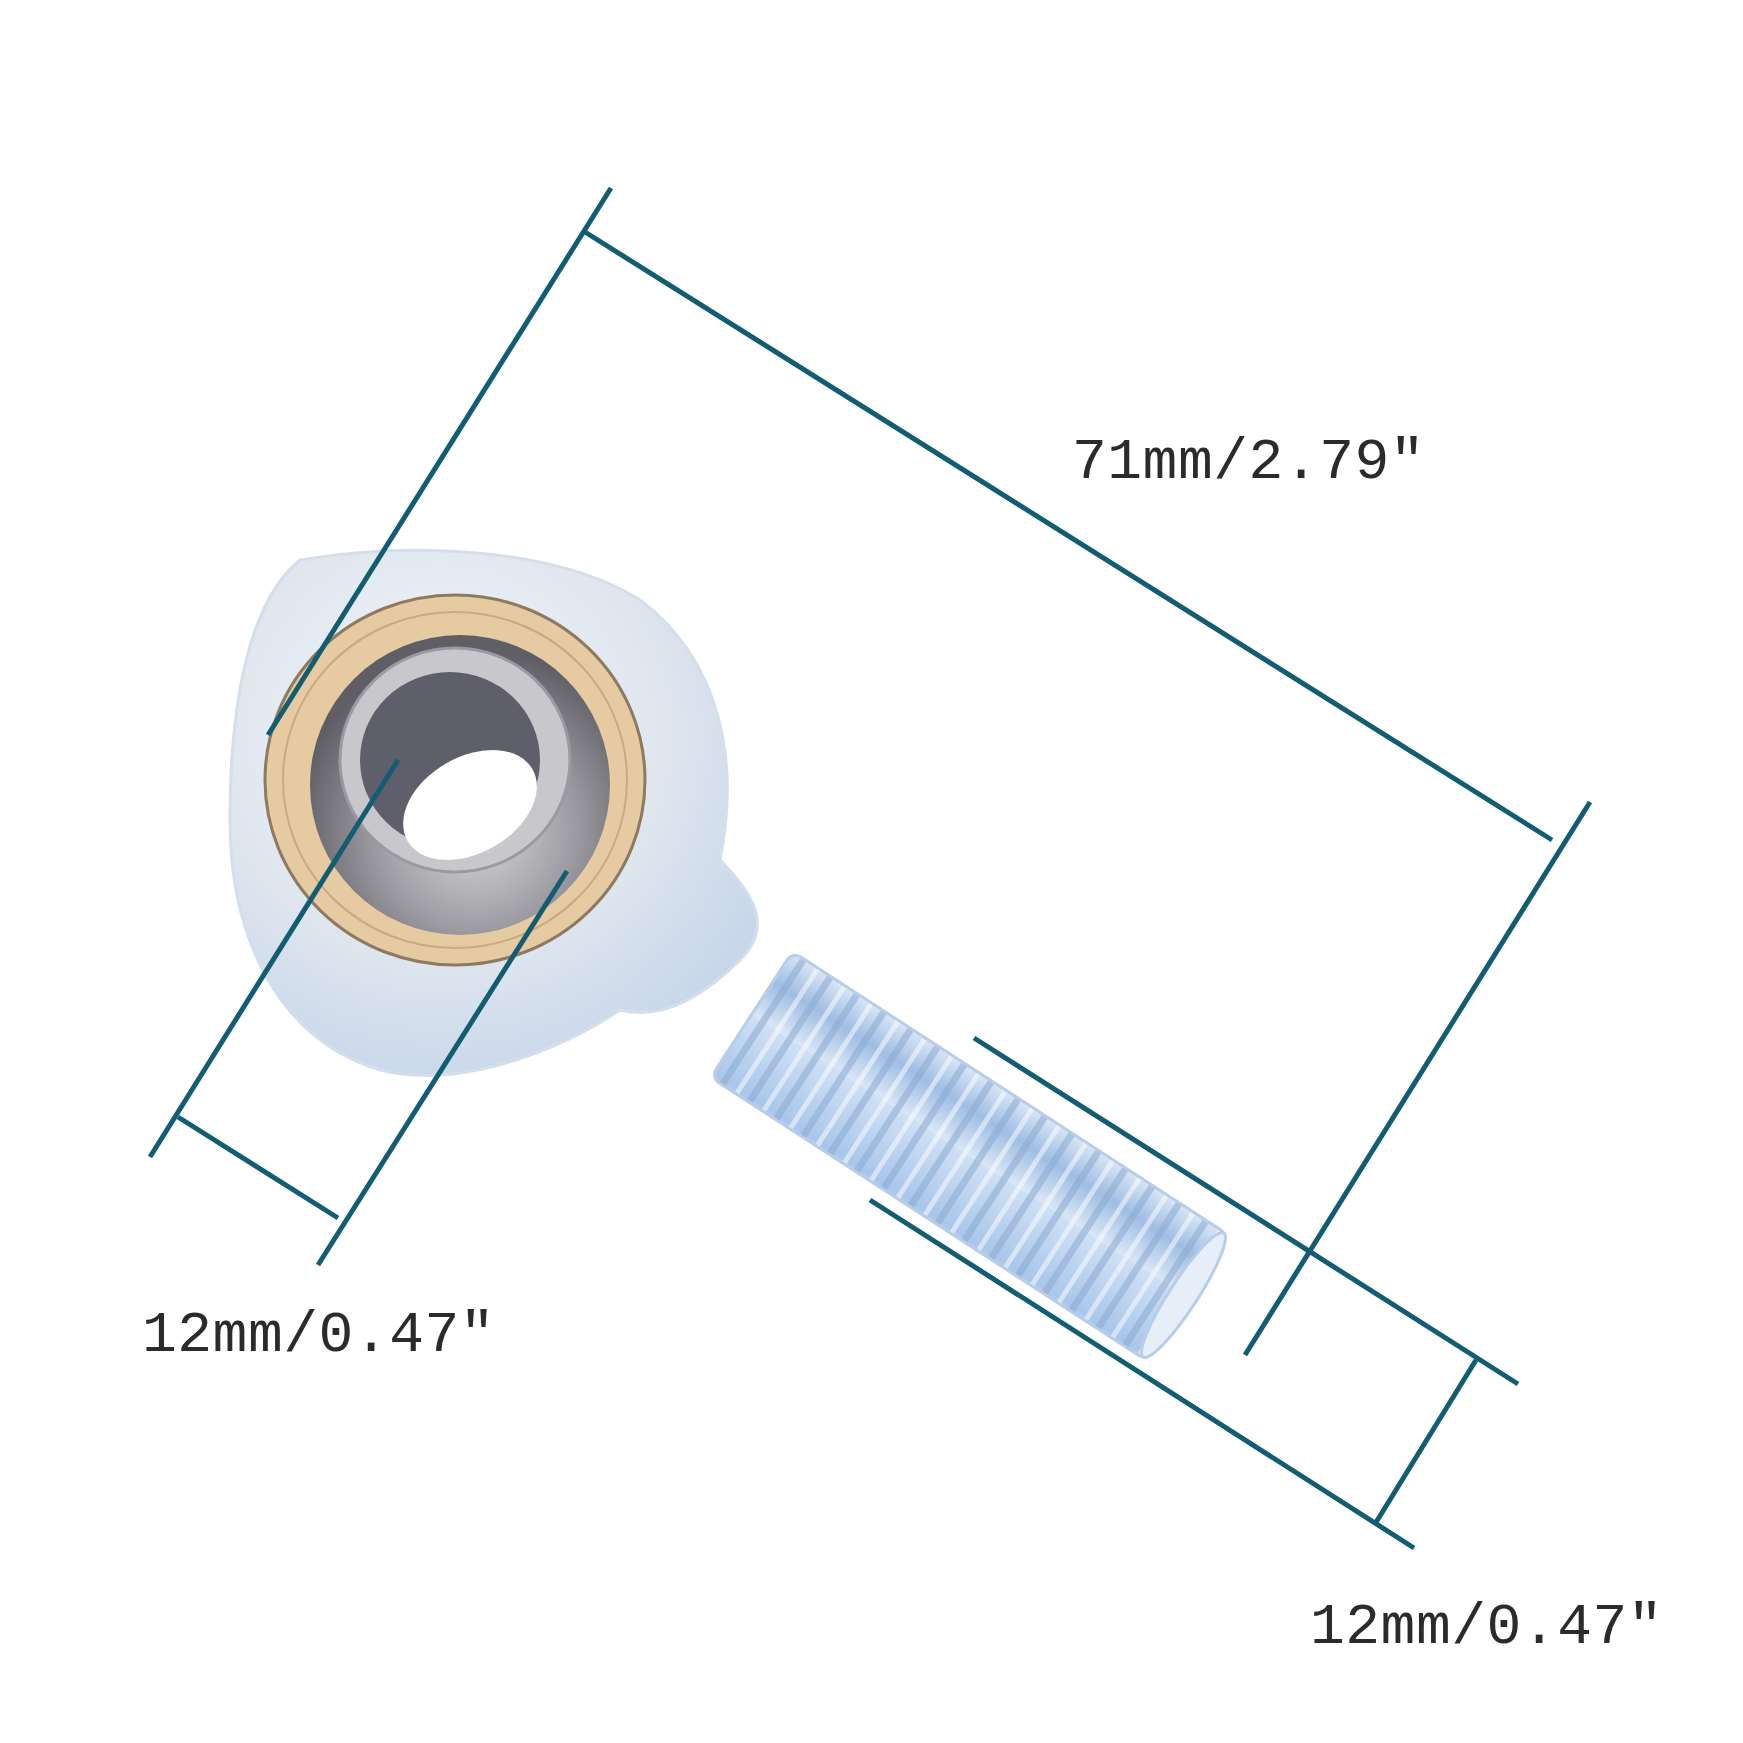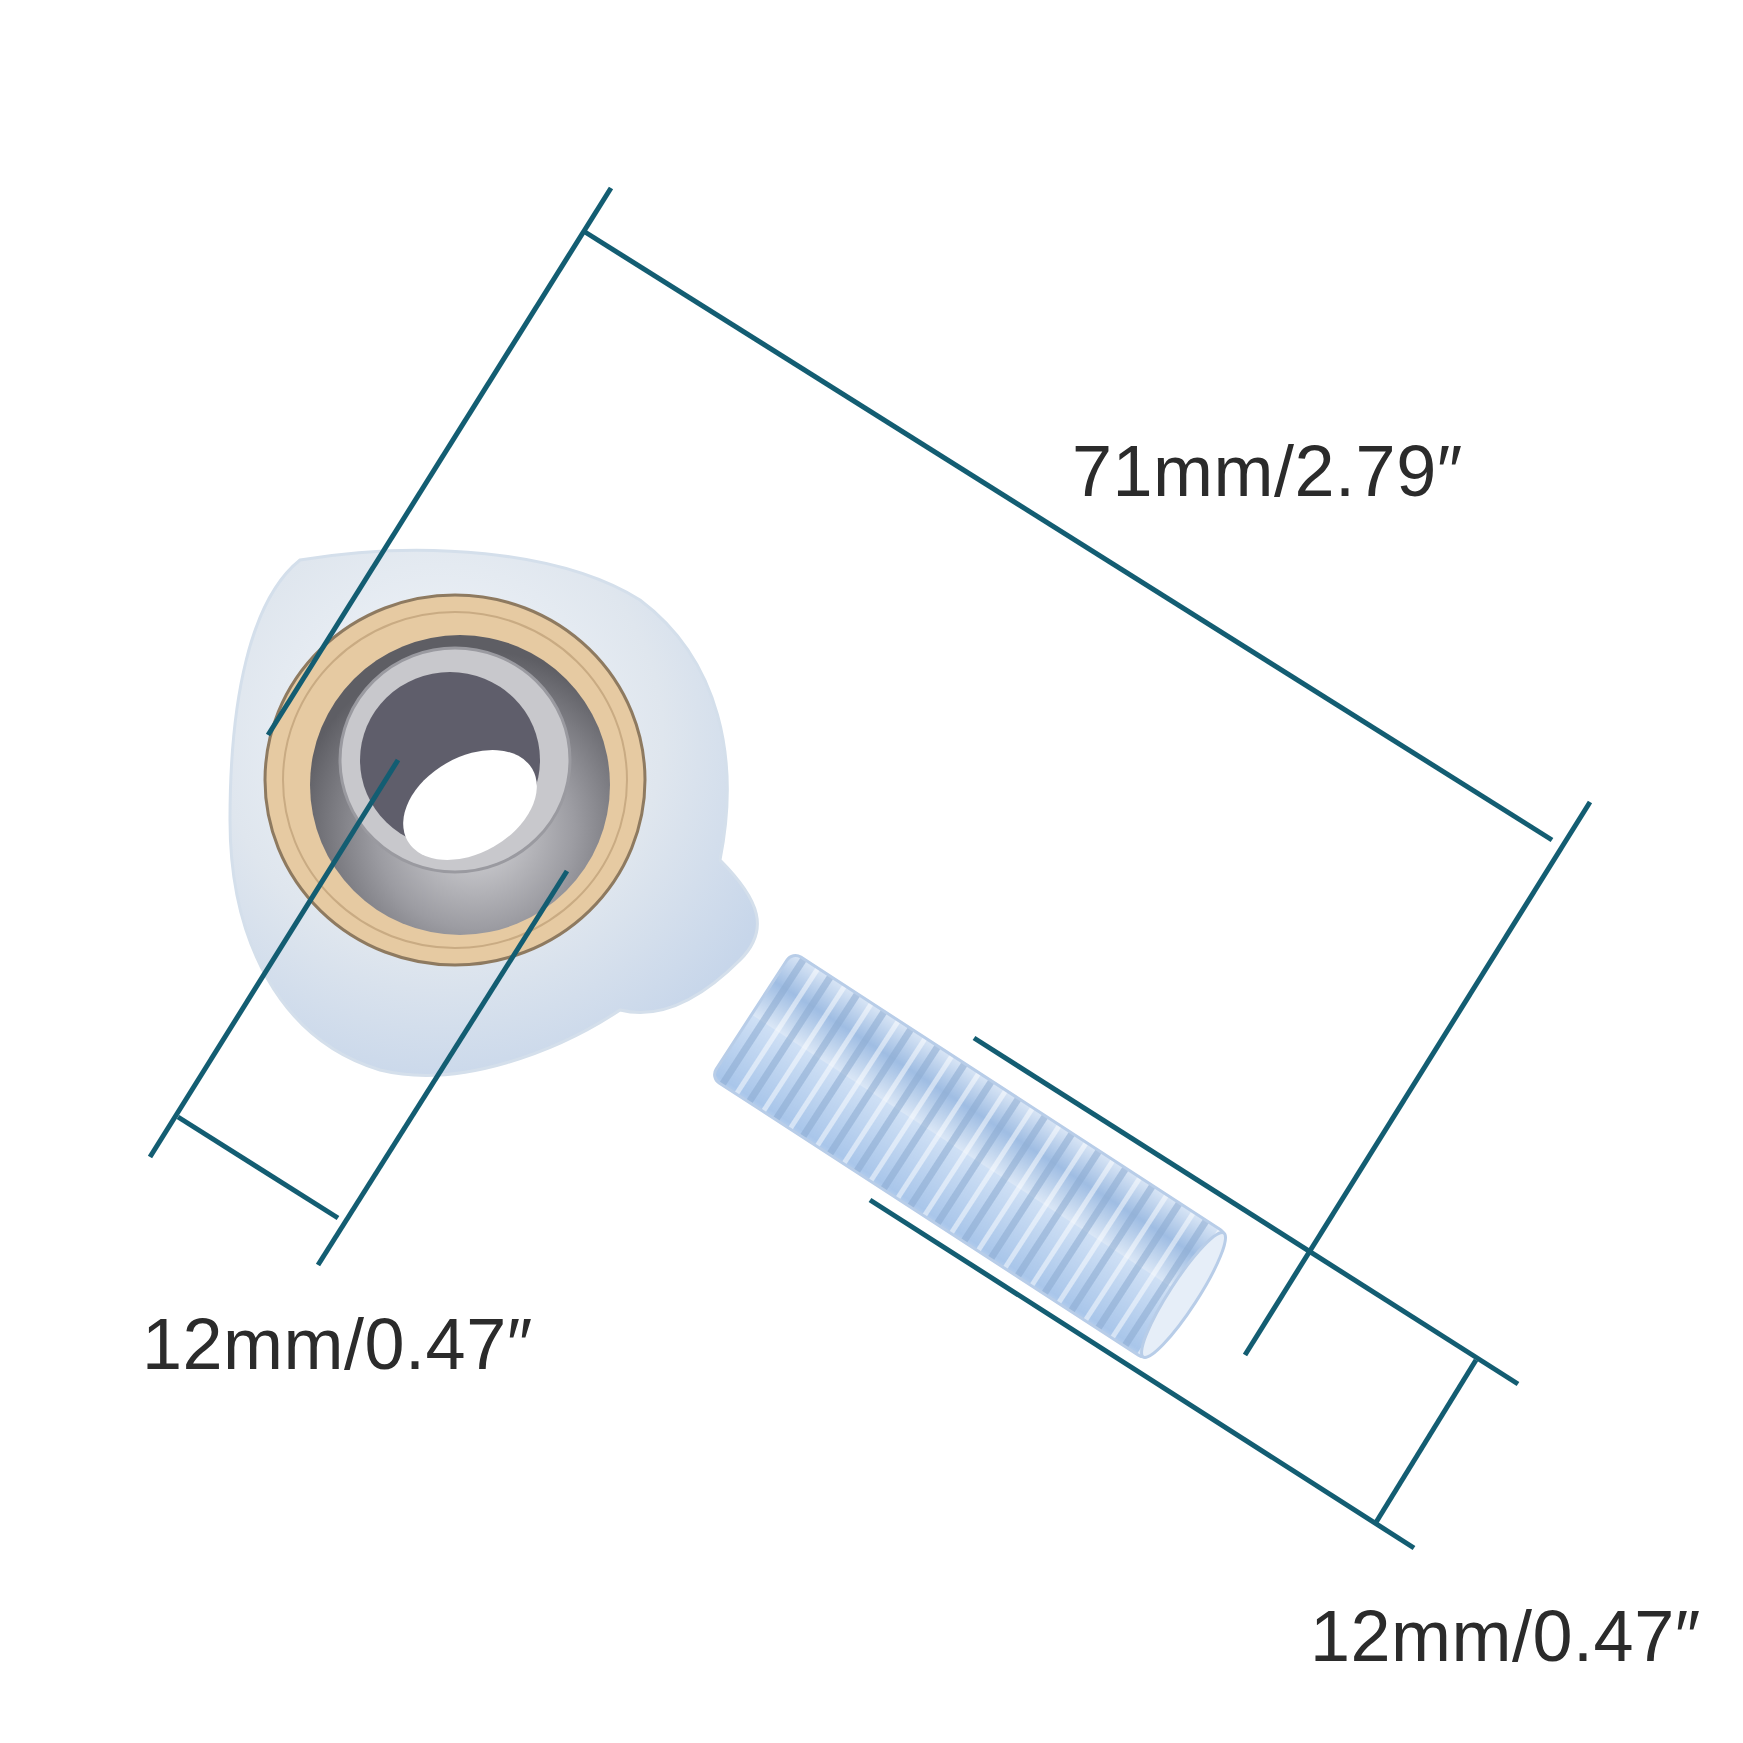--- a/index.html
+++ b/index.html
@@ -1,18 +1,18 @@
 <!DOCTYPE html>
 <html><head>
 <meta charset="utf-8">
 <style>
   html, body { margin: 0; padding: 0; background: #ffffff; }
   body { width: 1743px; height: 1743px; overflow: hidden; position: relative; font-family: "Liberation Sans", sans-serif; }
   #stage { position: absolute; left: 0; top: 0; width: 1743px; height: 1743px; }
-  .dim-label { position: absolute; font-family: Liberation Sans, sans-serif; font-size: 72px; color: #2b2b2b; white-space: nowrap; letter-spacing: 0.5px; }
+  .dim-label { position: absolute; font-family: Liberation Mono, monospace; font-size: 58px; color: #2b2b2b; white-space: nowrap; letter-spacing: 0.5px; }
 </style>
 </head>
 <body>
 
 <div id="stage">
   <svg width="1743" height="1743" viewBox="0 0 1743 1743" xmlns="http://www.w3.org/2000/svg">
     <defs>
       <radialGradient id="housingGrad" cx="40%" cy="35%" r="70%">
         <stop offset="0%" stop-color="#f4f7fb"></stop>
         <stop offset="60%" stop-color="#dfe6ee"></stop>

